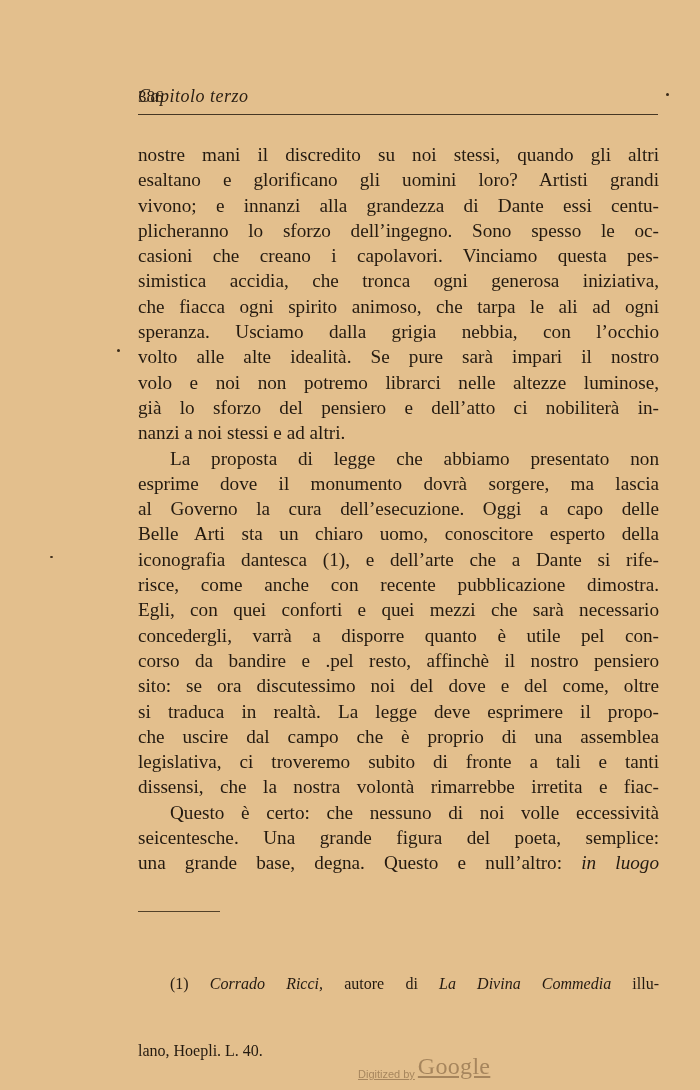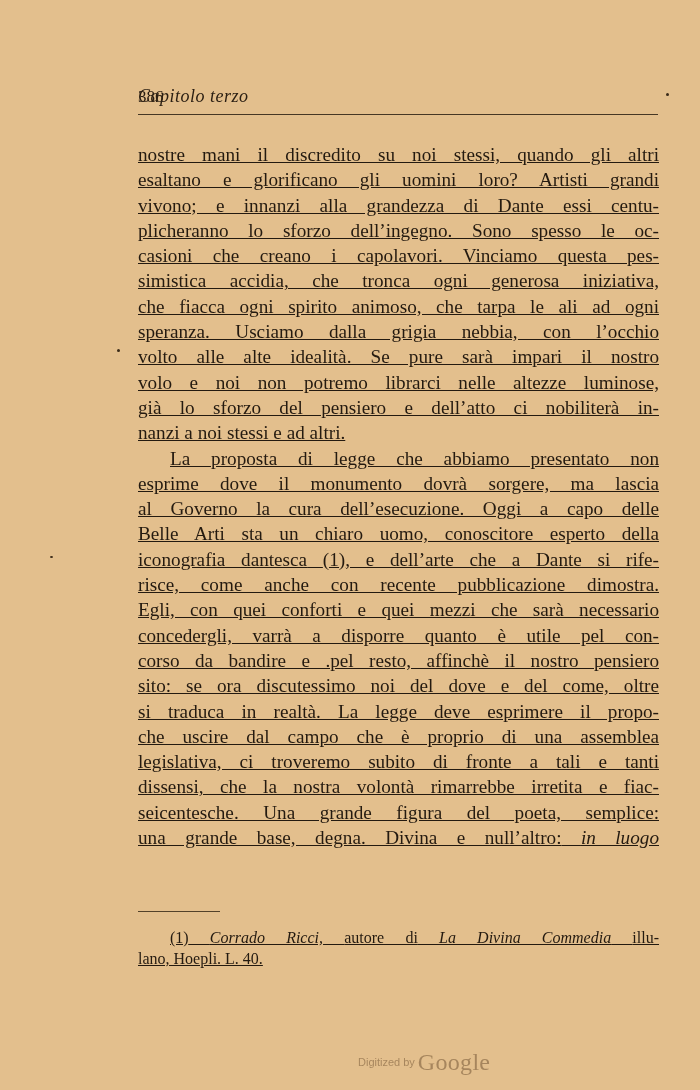--- a/index.html
+++ b/index.html
@@ -73,21 +73,20 @@
       font-size: 19.2px;
       line-height: 25.3px;
       color: #241a10;
     }
     .line {
       display: block;
       white-space: nowrap;
       text-align: justify;
       text-align-last: justify;
       height: 25.3px;
-      text-decoration: underline;
     }
     .line.last {
       text-align-last: left;
     }
     .line.indent {
       padding-left: 32px;
     }
     .italic { font-style: italic; }
     
     .footnote-rule {
@@ -104,38 +103,40 @@
       left: 138px;
       top: 919px;
       width: 521px;
       font-family: "Liberation Serif", serif;
       font-size: 16px;
       line-height: 21px;
       color: #241a10;
     }
     .footnotes .line {
       height: 21px;
+      margin-top: 46px;
     }
     .footnotes .line.indent {
       padding-left: 32px;
     }
     .smallcaps {
       font-size: 13px;
       letter-spacing: 0.5px;
     }
     
     .watermark {
       position: absolute;
       left: 358px;
       top: 1036px;
       height: 36px;
       display: flex;
-      align-items: center;
+      align-items: flex-end;
       color: #9c7c55;
       opacity: 0.85;
+      text-decoration: underline;
     }
     .watermark .by {
       font-family: "Liberation Sans", sans-serif;
       font-size: 11px;
       margin-right: 3px;
     }
     .watermark .brand {
       font-family: "Liberation Serif", serif;
       font-size: 24px;
       letter-spacing: 0.3px;
@@ -178,22 +179,23 @@
     <span class="line">risce, come anche con recente pubblicazione dimostra.</span>
     <span class="line">Egli, con quei conforti e quei mezzi che sarà necessario</span>
     <span class="line">concedergli, varrà a disporre quanto è utile pel con-</span>
     <span class="line">corso da bandire e .pel resto, affinchè il nostro pensiero</span>
     <span class="line">sito: se ora discutessimo noi del dove e del come, oltre</span>
     <span class="line">si traduca in realtà. La legge deve esprimere il propo-</span>
     <span class="line">che uscire dal campo che è proprio di una assemblea</span>
     <span class="line">legislativa, ci troveremo subito di fronte a tali e tanti</span>
     <span class="line">dissensi, che la nostra volontà rimarrebbe irretita e fiac-</span>
 
+    <span class="line indent">Questo è certo: che nessuno di noi volle eccessività</span>
     <span class="line">seicentesche. Una grande figura del poeta, semplice:</span>
-    <span class="line"><span>una grande base, degna. Divina e null’altro:</span> <span class="italic">in luogo</span></span>
+    <span class="line"><span>una grande base, degna. Questo e null’altro:</span> <span class="italic">in luogo</span></span>
   </div>
 
   <div class="footnote-rule"></div>
 
   <div class="footnotes">
     <span class="line indent"><span>(1)</span> <span class="italic">Corrado Ricci,</span> <span>autore di</span> <span class="italic">La Divina Commedia</span> <span>illu-</span></span>
     <span class="line last">lano, Hoepli. L. 40.</span>
   </div>
 
   <div class="watermark">

